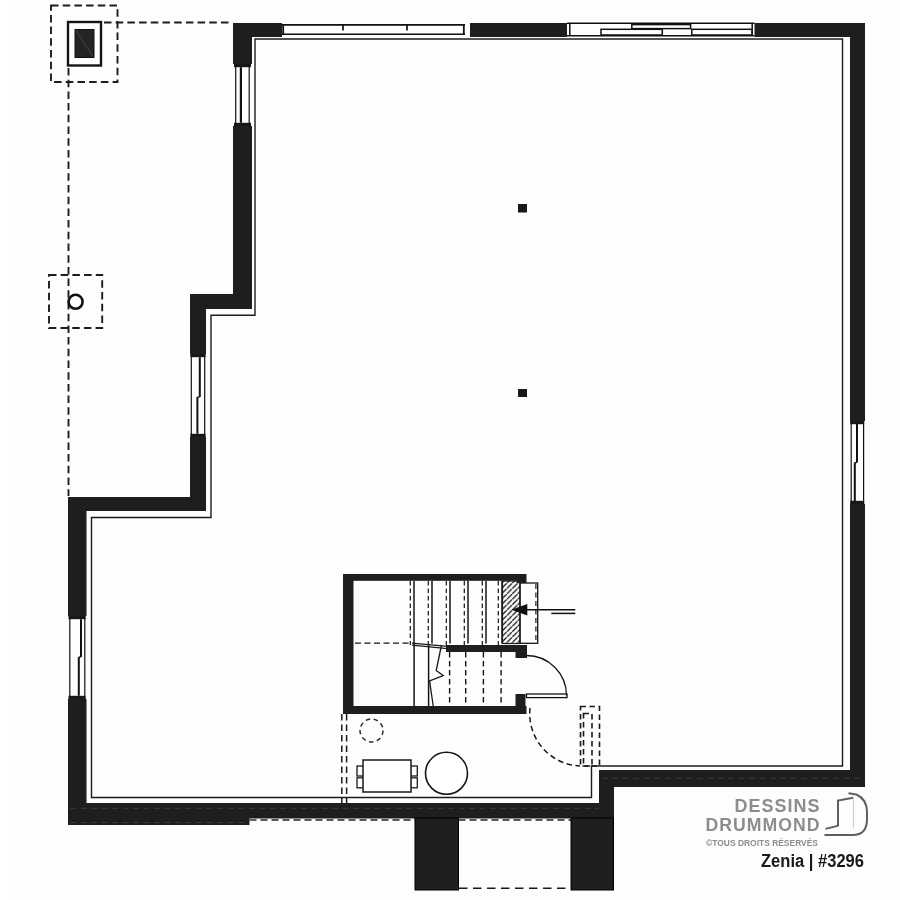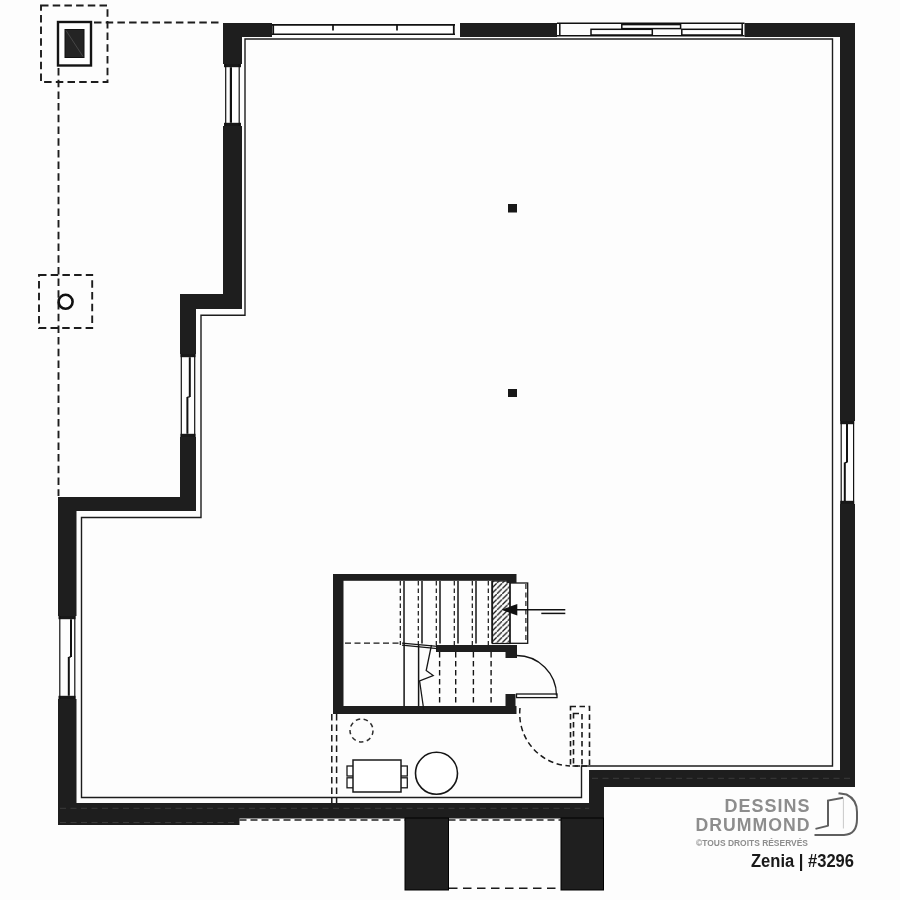--- a/index.html
+++ b/index.html
@@ -1,16 +1,16 @@
 <!DOCTYPE html>
 <html><head>
 <meta charset="utf-8">
 <style>
 html,body{margin:0;padding:0;background:#ffffff;}
-#plan{width:813px;height:900px;position:relative;font-family:"Liberation Sans",sans-serif;}
+#plan{width:813px;height:900px;position:relative;font-family:"Liberation Sans",sans-serif;padding-left:10px;}
 svg{display:block;}
 </style>
 </head>
 <body>
 <div id="plan">
 <svg width="900" height="900" viewBox="0 0 900 900">
 <defs>
 <pattern id="hatch" width="5.4" height="5.4" patternUnits="userSpaceOnUse">
 <path d="M-1.4,6.8 L6.8,-1.4" stroke="#161616" stroke-width="1.3" fill="none"></path>
 </pattern>

